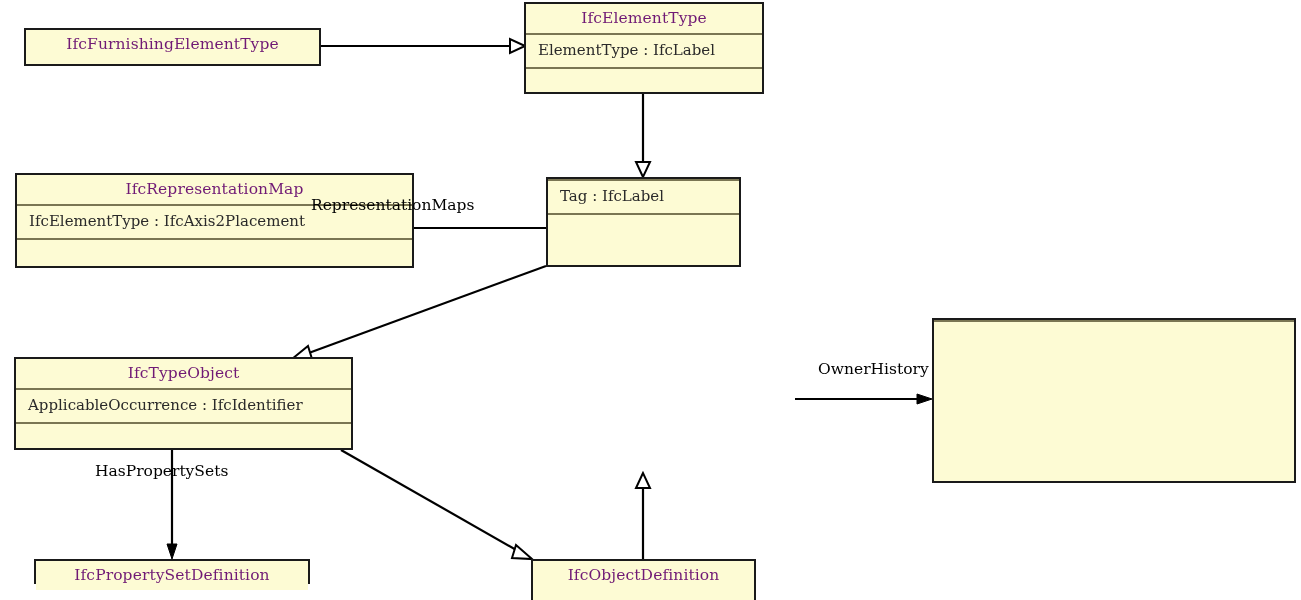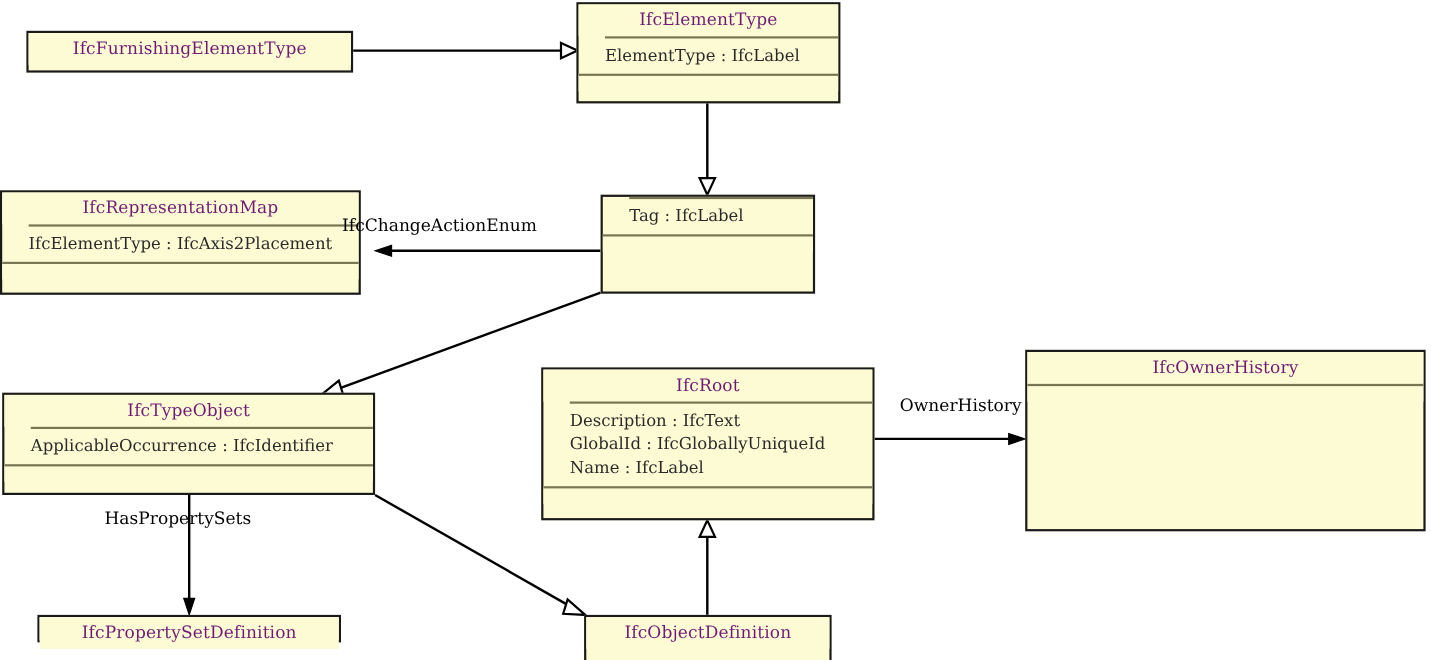--- a/index.html
+++ b/index.html
@@ -29,24 +29,23 @@
   .uml-class .title-comp {
     text-align: center;
     font-weight: normal;
     font-size: 15.5px;
     color: #701a75;
     padding: 5px 8px 6px 8px;
     letter-spacing: 0.1px;
   }
   .uml-class .attrs-comp {
     border-top: 2px solid #7a7553;
-    padding: 5px 10px 6px 0;
+    padding: 5px 10px 6px 12px;
     font-size: 15px;
     color: #2a2a2a;
-    margin-left: 24px;
   }
   .uml-class .attrs-comp .attr {
     white-space: nowrap;
     line-height: 1.42;
   }
   .uml-class .empty-comp {
     border-top: 2px solid #7a7553;
     height: 16px;
   }
   .edge-label {
@@ -136,65 +135,55 @@
   </div>
 
   <div class="uml-class" style="left:524px; top:2px; width:240px; height:92px;">
     <div class="compartment title-comp">IfcElementType</div>
     <div class="compartment attrs-comp">
       <div class="attr">ElementType : IfcLabel</div>
     </div>
     <div class="compartment empty-comp"></div>
   </div>
 
-  <div class="uml-class" style="left:0; top:173px; width:328px; height:95px;">
+  <div class="uml-class" style="left:15px; top:173px; width:399px; height:95px;">
     <div class="compartment title-comp">IfcRepresentationMap</div>
     <div class="compartment attrs-comp">
       <div class="attr">IfcElementType : IfcAxis2Placement</div>
     </div>
     <div class="compartment empty-comp"></div>
   </div>
 
   <div class="uml-class" style="left:546px; top:177px; width:195px; height:90px;">
     <div class="compartment attrs-comp">
       <div class="attr">Tag : IfcLabel</div>
     </div>
     <div class="compartment empty-comp"></div>
   </div>
 
-  <div class="uml-class" style="left:2px; top:357px; width:339px; height:93px;">
+  <div class="uml-class" style="left:14px; top:357px; width:339px; height:93px;">
     <div class="compartment title-comp">IfcTypeObject</div>
     <div class="compartment attrs-comp">
       <div class="attr">ApplicableOccurrence : IfcIdentifier</div>
     </div>
     <div class="compartment empty-comp"></div>
   </div>
 
-  <div class="uml-class" style="left:492px; top:334px; width:303px; height:139px;">
-    <div class="compartment title-comp">IfcRoot</div>
-    <div class="compartment attrs-comp">
-      <div class="attr">Description : IfcText</div>
-      <div class="attr">GlobalId : IfcGloballyUniqueId</div>
-      <div class="attr">Name : IfcLabel</div>
-    </div>
-    <div class="compartment empty-comp"></div>
-  </div>
 
   <div class="uml-class" style="left:932px; top:318px; width:364px; height:165px;">
-    <div class="compartment title-comp">IfcOwnerHistory</div>
     <div class="compartment empty-comp"></div>
   </div>
 
   <div class="uml-class" style="left:34px; top:559px; width:276px; height:25px;">
     <div class="compartment title-comp">IfcPropertySetDefinition</div>
   </div>
 
   <div class="uml-class" style="left:531px; top:559px; width:225px; height:52px;">
     <div class="compartment title-comp">IfcObjectDefinition</div>
   </div>
 
-  <div class="edge-label" style="left:311px; top:196px;">IfcChangeActionEnum</div>
+  <div class="edge-label" style="left:311px; top:196px;">RepresentationMaps</div>
 
   <div class="edge-label" style="left:818px; top:360px;">OwnerHistory</div>
 
   <div class="edge-label" style="left:95px; top:462px;">HasPropertySets</div>
 
 </div>
 
 </body></html>

